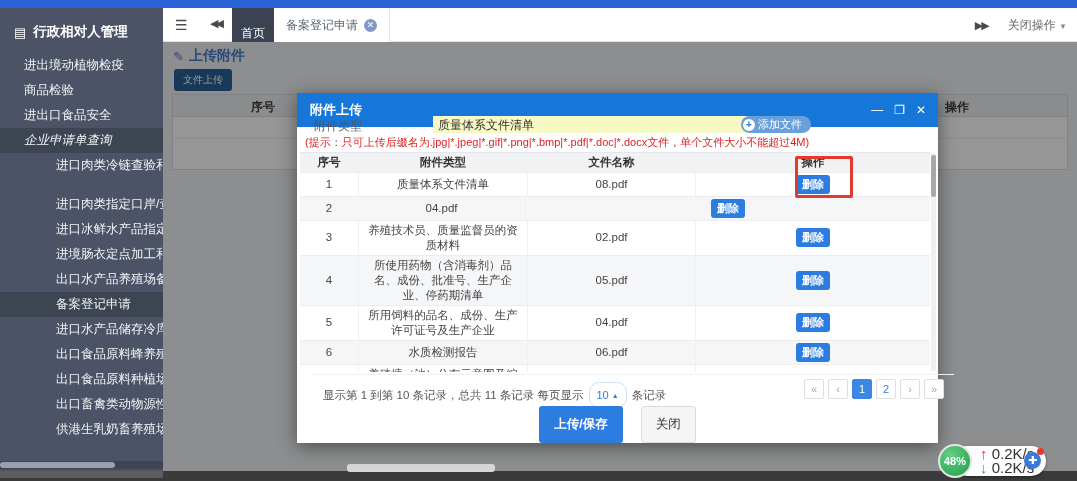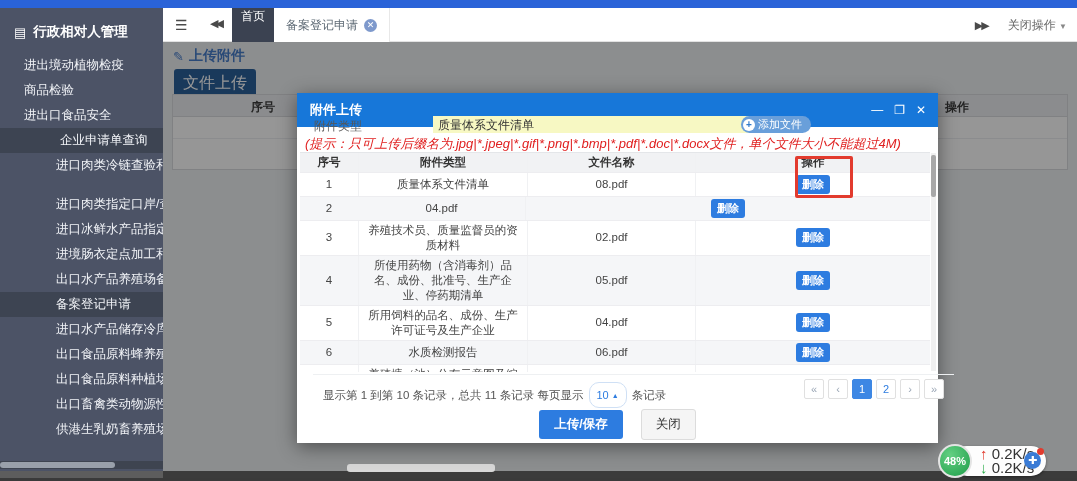--- a/index.html
+++ b/index.html
@@ -14,50 +14,50 @@
 
   
   .sidebar { position:absolute; left:0; top:8px; width:163px; height:463px;
     background:#4c5366; color:#fff; overflow:hidden; z-index:3; }
   .sb-title { display:flex; align-items:center; gap:7px; padding:15px 0 12px 14px;
     font-size:13.5px; font-weight:bold; white-space:nowrap; }
   .sb-title .ico { font-size:13px; }
   .sb-item { height:25px; line-height:25px; font-size:12.5px; white-space:nowrap;
     overflow:hidden; cursor:pointer; color:#f2f4f8; }
   .sb-item.l1 { padding-left:24px; }
-  .sb-item.l2 { padding-left:60px; }
+  .sb-item.l2 { padding-left:24px;font-style:italic; }
   .sb-item.l3 { padding-left:56px; }
   .sb-item.sel { background:#3d4452; }
   .sb-item.gap { margin-top:14px; }
   .sb-hscroll { position:absolute; left:0; bottom:2px; width:163px; height:8px; background:#3e4450; }
   .sb-hscroll .thumb { position:absolute; left:0; top:1px; width:115px; height:6px; background:#99a0aa; border-radius:3px; }
 
   
   .tabbar { position:absolute; left:163px; top:8px; width:914px; height:34px; background:#fff;
     border-bottom:1px solid #e2e2e2; z-index:3; }
   .tb-ico { position:absolute; top:9px; color:#4a4a4a; font-size:14px; cursor:pointer; }
   .tab-home { position:absolute; left:69px; top:0; width:42px; height:34px; background:#3b4251;
-    color:#fff; font-size:12px; display:flex; align-items:flex-start; justify-content:center; cursor:pointer; }
+    color:#fff; font-size:12px; display:flex; align-items:flex-end; justify-content:center; cursor:pointer; }
   .tab-doc { position:absolute; left:111px; top:0; height:34px; background:#ffffff;
     border-right:1px solid #e8e8e8; color:#5f6b76; font-size:12px; display:flex; align-items:center;
     gap:6px; padding:0 12px; cursor:pointer; }
   .tab-close { width:13px; height:13px; border-radius:50%; background:#7e99cc; color:#fff;
     font-size:9px; line-height:13px; text-align:center; display:inline-block; }
   .tb-right { position:absolute; right:10px; top:0; height:34px; display:flex; align-items:center; gap:20px; }
   .tb-ff { color:#4a4a4a; font-size:11px; letter-spacing:-2px; cursor:pointer; }
   .tb-closeops { color:#666; font-size:12px; cursor:pointer; }
   .tb-closeops .caret { font-size:8px; color:#888; }
 
   
   .content { position:absolute; left:163px; top:42px; width:914px; height:439px; background:#eef0f3; }
   .page-title { position:absolute; left:10px; top:5px; color:#3f78c8; font-size:14px; font-weight:bold;
     display:flex; align-items:center; gap:5px; }
   .page-title .ico { font-size:13px; }
   .btn-fileupload { position:absolute; left:11px; top:27px; background:#205a97; color:#fff;
-    font-size:16px; padding:4px 9px; border:none; border-radius:3px; cursor:pointer; }
+    font-size:10px; padding:4px 9px; border:none; border-radius:3px; cursor:pointer; }
   .bg-table { position:absolute; left:9px; top:52px; width:896px; height:76px; background:#fff;
     border:1px solid #d8dadd; }
   .bg-thead { height:22px; background:#ebedf0; border-bottom:1px solid #d8dadd; position:relative;
     font-weight:bold; color:#333; font-size:12px; }
   .bg-th-seq { position:absolute; left:78px; top:4px; }
   .bg-th-op  { position:absolute; left:772px; top:4px; }
   .bg-row { height:22px; border-bottom:1px solid #eceef0; }
 
   .overlay { position:absolute; left:163px; top:42px; width:914px; height:439px;
     background:rgba(15,15,15,0.44); z-index:5; }
@@ -78,22 +78,22 @@
   .m-controls span { cursor:pointer; font-size:12px; line-height:12px; }
   .m-fieldrow { position:absolute; left:0; top:22px; width:641px; height:19px; }
   .m-typelabel { position:absolute; left:17px; top:3px; font-size:12px; color:#555; }
   .m-typefield { position:absolute; left:136px; top:1px; width:365px; height:17px; background:#f7f8c3;
     font-size:12px; color:#333; padding:1px 5px; overflow:hidden; white-space:nowrap; }
   .m-addfile { position:absolute; left:444px; top:1px; height:17px; border-radius:9px; background:#699fda;
     color:#fff; font-size:11px; display:flex; align-items:center; gap:3px; padding:0 9px 0 2px;
     border:none; cursor:pointer; }
   .m-addfile .disc { width:12px; height:12px; border-radius:50%; background:#fff; color:#2f7ac9;
     font-size:10px; font-weight:bold; line-height:12px; text-align:center; }
-  .m-hint { position:absolute; left:8px; top:42px; width:625px; font-size:13px; color:#e02020;
-    white-space:nowrap; overflow:hidden;font-style:italic; }
+  .m-hint { position:absolute; left:8px; top:42px; width:625px; font-size:11px; color:#e02020;
+    white-space:nowrap; overflow:hidden; }
   .m-tablewrap { position:absolute; left:3px; top:59px; width:630px; height:220px; overflow:hidden;
     border-top:1px solid #e4e6e9; }
   .mrow { display:flex; align-items:stretch; border-bottom:1px solid #ededf0; }
   .mrow > div { display:flex; align-items:center; justify-content:center; text-align:center;
     font-size:11.5px; color:#444; padding:2px 4px; line-height:1.3; }
   .mc1 { width:58px; }
   .mc2 { width:170px; border-left:1px solid #f0f1f3; border-right:1px solid #f0f1f3; }
   .mc3 { width:168px; border-right:1px solid #f0f1f3; }
   .mc4 { flex:1; }
   .mhead { background:#f1f2f4; font-weight:bold; }
@@ -114,21 +114,21 @@
   .pagesize { border:1px solid #cfe0f5; border-radius:10px; padding:12px 7px; color:#2d7ce0;
     font-size:11px; display:flex; align-items:center; gap:3px; height:16px; cursor:pointer; }
   .pagesize .up { font-size:7px; }
   .m-pager { position:absolute; right:10px; top:4px; display:flex; gap:4px; }
   .pg { min-width:20px; height:20px; border:1px solid #e0e0e0; background:#fff; border-radius:2px;
     font-size:11px; color:#9aa6b5; display:flex; align-items:center; justify-content:center;
     cursor:pointer; padding:0 4px; }
   .pg.num { color:#2d7ce0; }
   .pg.active { background:#3d87e4; border-color:#3d87e4; color:#fff; }
   .m-footer { position:absolute; left:0; top:313px; width:641px; height:37px;
-    display:flex; align-items:center; justify-content:center; gap:18px; }
+    display:flex; justify-content:center; gap:18px; }
   .btn-save { background:#2d7ce0; color:#fff; font-size:12.5px; font-weight:bold; border:none;
     border-radius:3px; padding:6px 15px; cursor:pointer; }
   .btn-close { background:#f5f5f5; color:#333; font-size:12.5px; border:1px solid #dcdcdc;
     border-radius:3px; padding:6px 14px; cursor:pointer; }
 
   
   .widget { position:absolute; left:938px; top:444px; width:108px; height:34px; z-index:40; }
   .w-pill { position:absolute; left:14px; top:2px; width:94px; height:30px; background:#fdfdfd;
     border-radius:15px; box-shadow:0 1px 3px rgba(0,0,0,0.4); }
   .w-circle { position:absolute; left:0; top:0; width:34px; height:34px; border-radius:50%;

